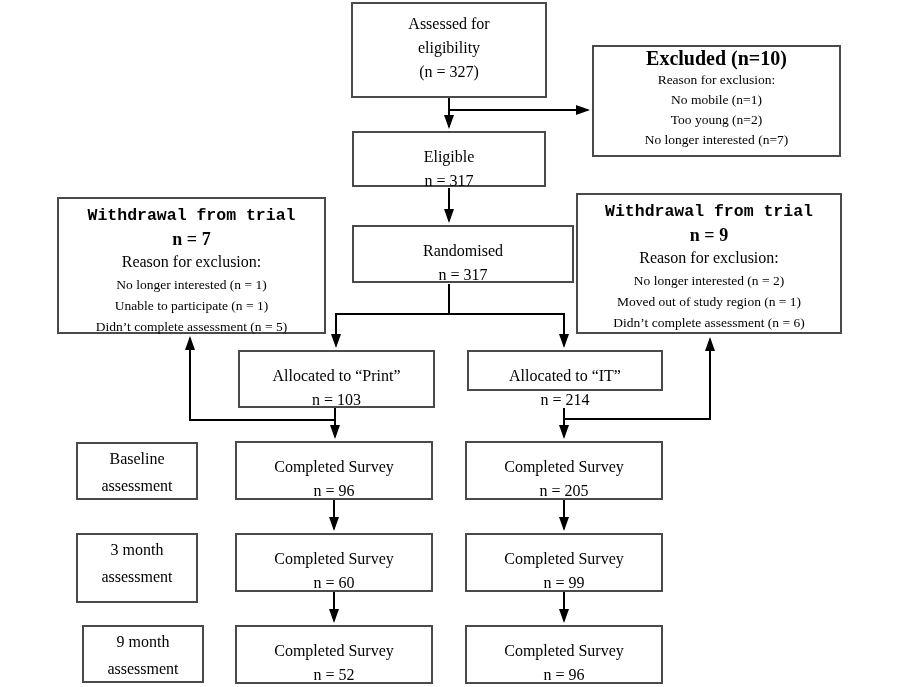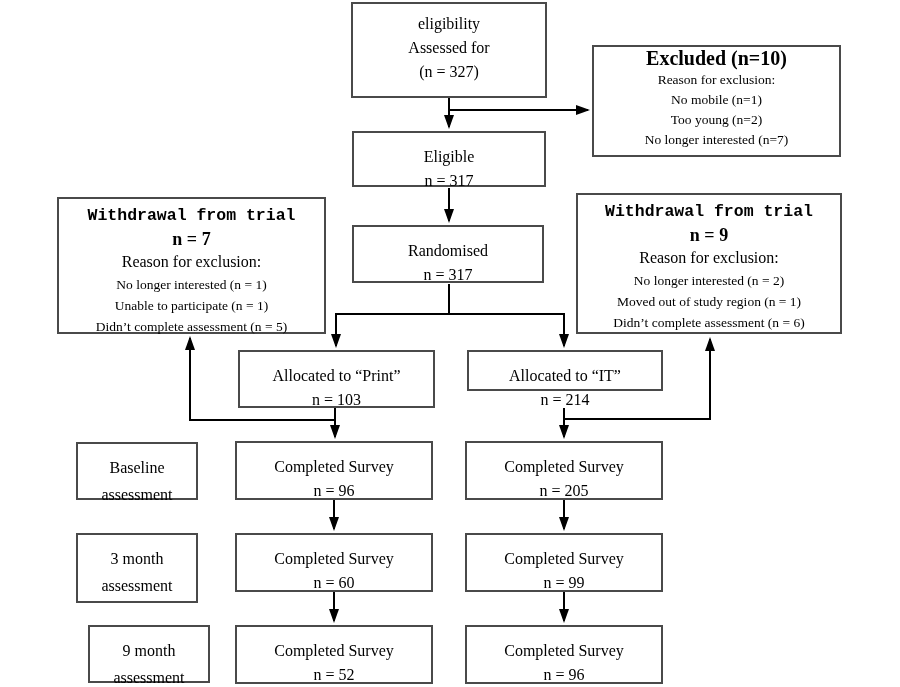--- a/index.html
+++ b/index.html
@@ -13,21 +13,21 @@
     border:2px solid #4a4a4a;z-index:2;text-align:center;
   }
   .txt-main{font-size:16px;line-height:24px;}
   .assessed{padding-top:8px;}
   .ex-title{font-size:20px;line-height:23px;font-weight:bold;}
   .ex-body{font-size:13.5px;line-height:20px;}
   .wd-title{font-size:16.5px;line-height:24px;font-weight:bold;padding-top:5px;font-family:Liberation Mono, monospace;}
   .wd-n{font-size:18px;line-height:22px;font-weight:bold;}
   .wd-sub{font-size:16px;line-height:24px;}
   .wd-reason{font-size:13.5px;line-height:21px;}
-  .lbl{font-size:16px;line-height:27px;padding-top:10px;}
+  .lbl{font-size:16px;line-height:27px;padding-top:1px;}
   .two-line{padding-top:12px;}
 </style>
 </head>
 <body>
 
 <div id="stage">
 
   <svg id="connectors" width="900" height="687" viewBox="0 0 900 687">
     <defs>
       <marker id="arr" markerWidth="7" markerHeight="5" refX="6" refY="2.5" orient="auto">
@@ -49,39 +49,39 @@
       <line x1="564" y1="419" x2="710" y2="419"></line>
       <line x1="710" y1="420" x2="710" y2="339" marker-end="url(#arr)"></line>
       <line x1="334" y1="500" x2="334" y2="529" marker-end="url(#arr)"></line>
       <line x1="334" y1="592" x2="334" y2="621" marker-end="url(#arr)"></line>
       <line x1="564" y1="500" x2="564" y2="529" marker-end="url(#arr)"></line>
       <line x1="564" y1="592" x2="564" y2="621" marker-end="url(#arr)"></line>
     </g>
   </svg>
 
   <div class="box txt-main assessed" style="left:351px;top:2px;width:196px;height:96px;">
+    <div>Assessed for</div>
     <div>eligibility</div>
-    <div>Assessed for</div>
     <div>(n = 327)</div>
   </div>
 
   <div class="box" style="left:592px;top:45px;width:249px;height:112px;">
     <div class="ex-title">Excluded (n=10)</div>
     <div class="ex-body">Reason for exclusion:</div>
     <div class="ex-body">No mobile (n=1)</div>
     <div class="ex-body">Too young (n=2)</div>
     <div class="ex-body">No longer interested (n=7)</div>
   </div>
 
   <div class="box txt-main two-line" style="left:352px;top:131px;width:194px;height:56px;">
     <div>Eligible</div>
     <div>n = 317</div>
   </div>
 
-  <div class="box txt-main two-line" style="left:352px;top:225px;width:192px;height:58px;">
+  <div class="box txt-main two-line" style="left:352px;top:225px;width:222px;height:58px;">
     <div>Randomised</div>
     <div>n = 317</div>
   </div>
 
   <div class="box" style="left:57px;top:197px;width:269px;height:137px;">
     <div class="wd-title">Withdrawal from trial</div>
     <div class="wd-n">n = 7</div>
     <div class="wd-sub">Reason for exclusion:</div>
     <div class="wd-reason">No longer interested (n = 1)</div>
     <div class="wd-reason">Unable to participate (n = 1)</div>
@@ -108,21 +108,21 @@
   </div>
 
   <div class="box lbl" style="left:76px;top:442px;width:122px;height:58px;">
     <div>Baseline</div>
     <div>assessment</div>
   </div>
   <div class="box lbl" style="left:76px;top:533px;width:122px;height:70px;">
     <div>3 month</div>
     <div>assessment</div>
   </div>
-  <div class="box lbl" style="left:88px;top:625px;width:122px;height:58px;">
+  <div class="box lbl" style="left:82px;top:625px;width:122px;height:58px;">
     <div>9 month</div>
     <div>assessment</div>
   </div>
 
   <div class="box txt-main two-line" style="left:235px;top:441px;width:198px;height:59px;">
     <div>Completed Survey</div>
     <div>n = 96</div>
   </div>
   <div class="box txt-main two-line" style="left:235px;top:533px;width:198px;height:59px;">
     <div>Completed Survey</div>

